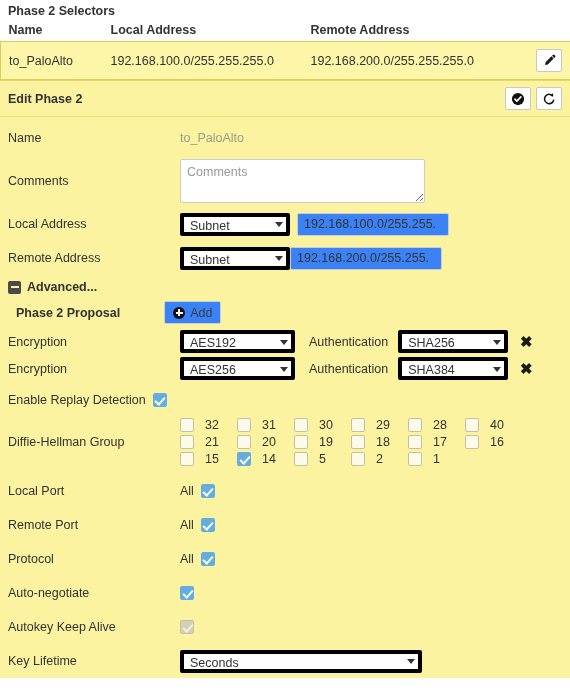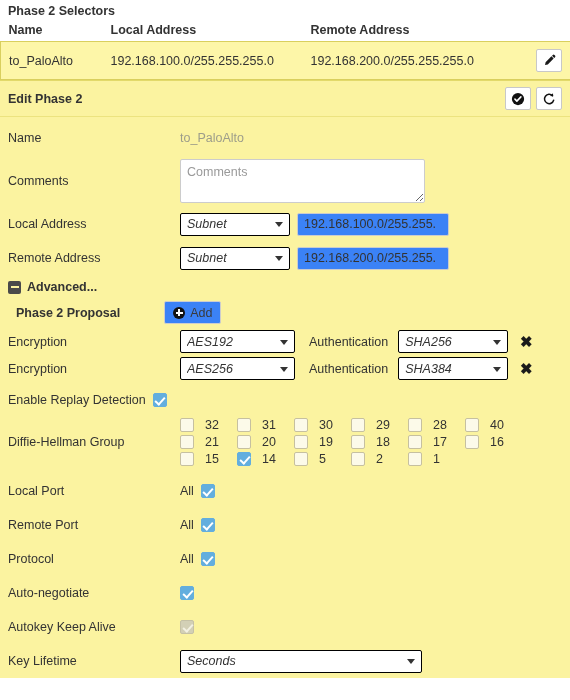--- a/index.html
+++ b/index.html
@@ -113,31 +113,30 @@
     padding: 5px 6px;
     box-sizing: border-box;
     resize: vertical;
   }
   textarea.ta::placeholder { color: #9a9a9a; }
 
   .sel-wrap { position: relative; display: inline-block; }
   select.sel {
     -webkit-appearance: none;
     appearance: none;
-    border: 1px solid #000000;
+    border: 4px solid #000000;
     border-radius: 2px;
     background: #ffffff;
     font-family: "Liberation Sans", sans-serif;
     font-size: 12.5px;
     color: #333;
     height: 23px;
     padding: 2px 22px 2px 6px;
     box-sizing: border-box;
     cursor: pointer;
-    font-style: italic;
   }
   .caret {
     position: absolute;
     right: 7px;
     top: 50%;
     margin-top: -2px;
     width: 0; height: 0;
     border-left: 4.5px solid transparent;
     border-right: 4.5px solid transparent;
     border-top: 5px solid #333;
@@ -341,21 +340,21 @@
 
       <div class="row">
         <div class="label">Remote Address</div>
         <div class="field">
           <span class="sel-wrap">
             <select class="sel" style="width:110px">
               <option>Subnet</option>
             </select>
             <span class="caret"></span>
           </span>
-          <input class="txt" style="width: 152px; margin-left: 7px;" type="text" value="192.168.200.0/255.255.">
+          <input class="txt" style="width: 152px; " type="text" value="192.168.200.0/255.255.">
         </div>
       </div>
 
       <div class="adv-row">
         <span class="adv-icon"></span>
         <span class="adv-text">Advanced...</span>
       </div>
 
       <div class="proposal-row">
         <span class="proposal-label">Phase 2 Proposal</span>

